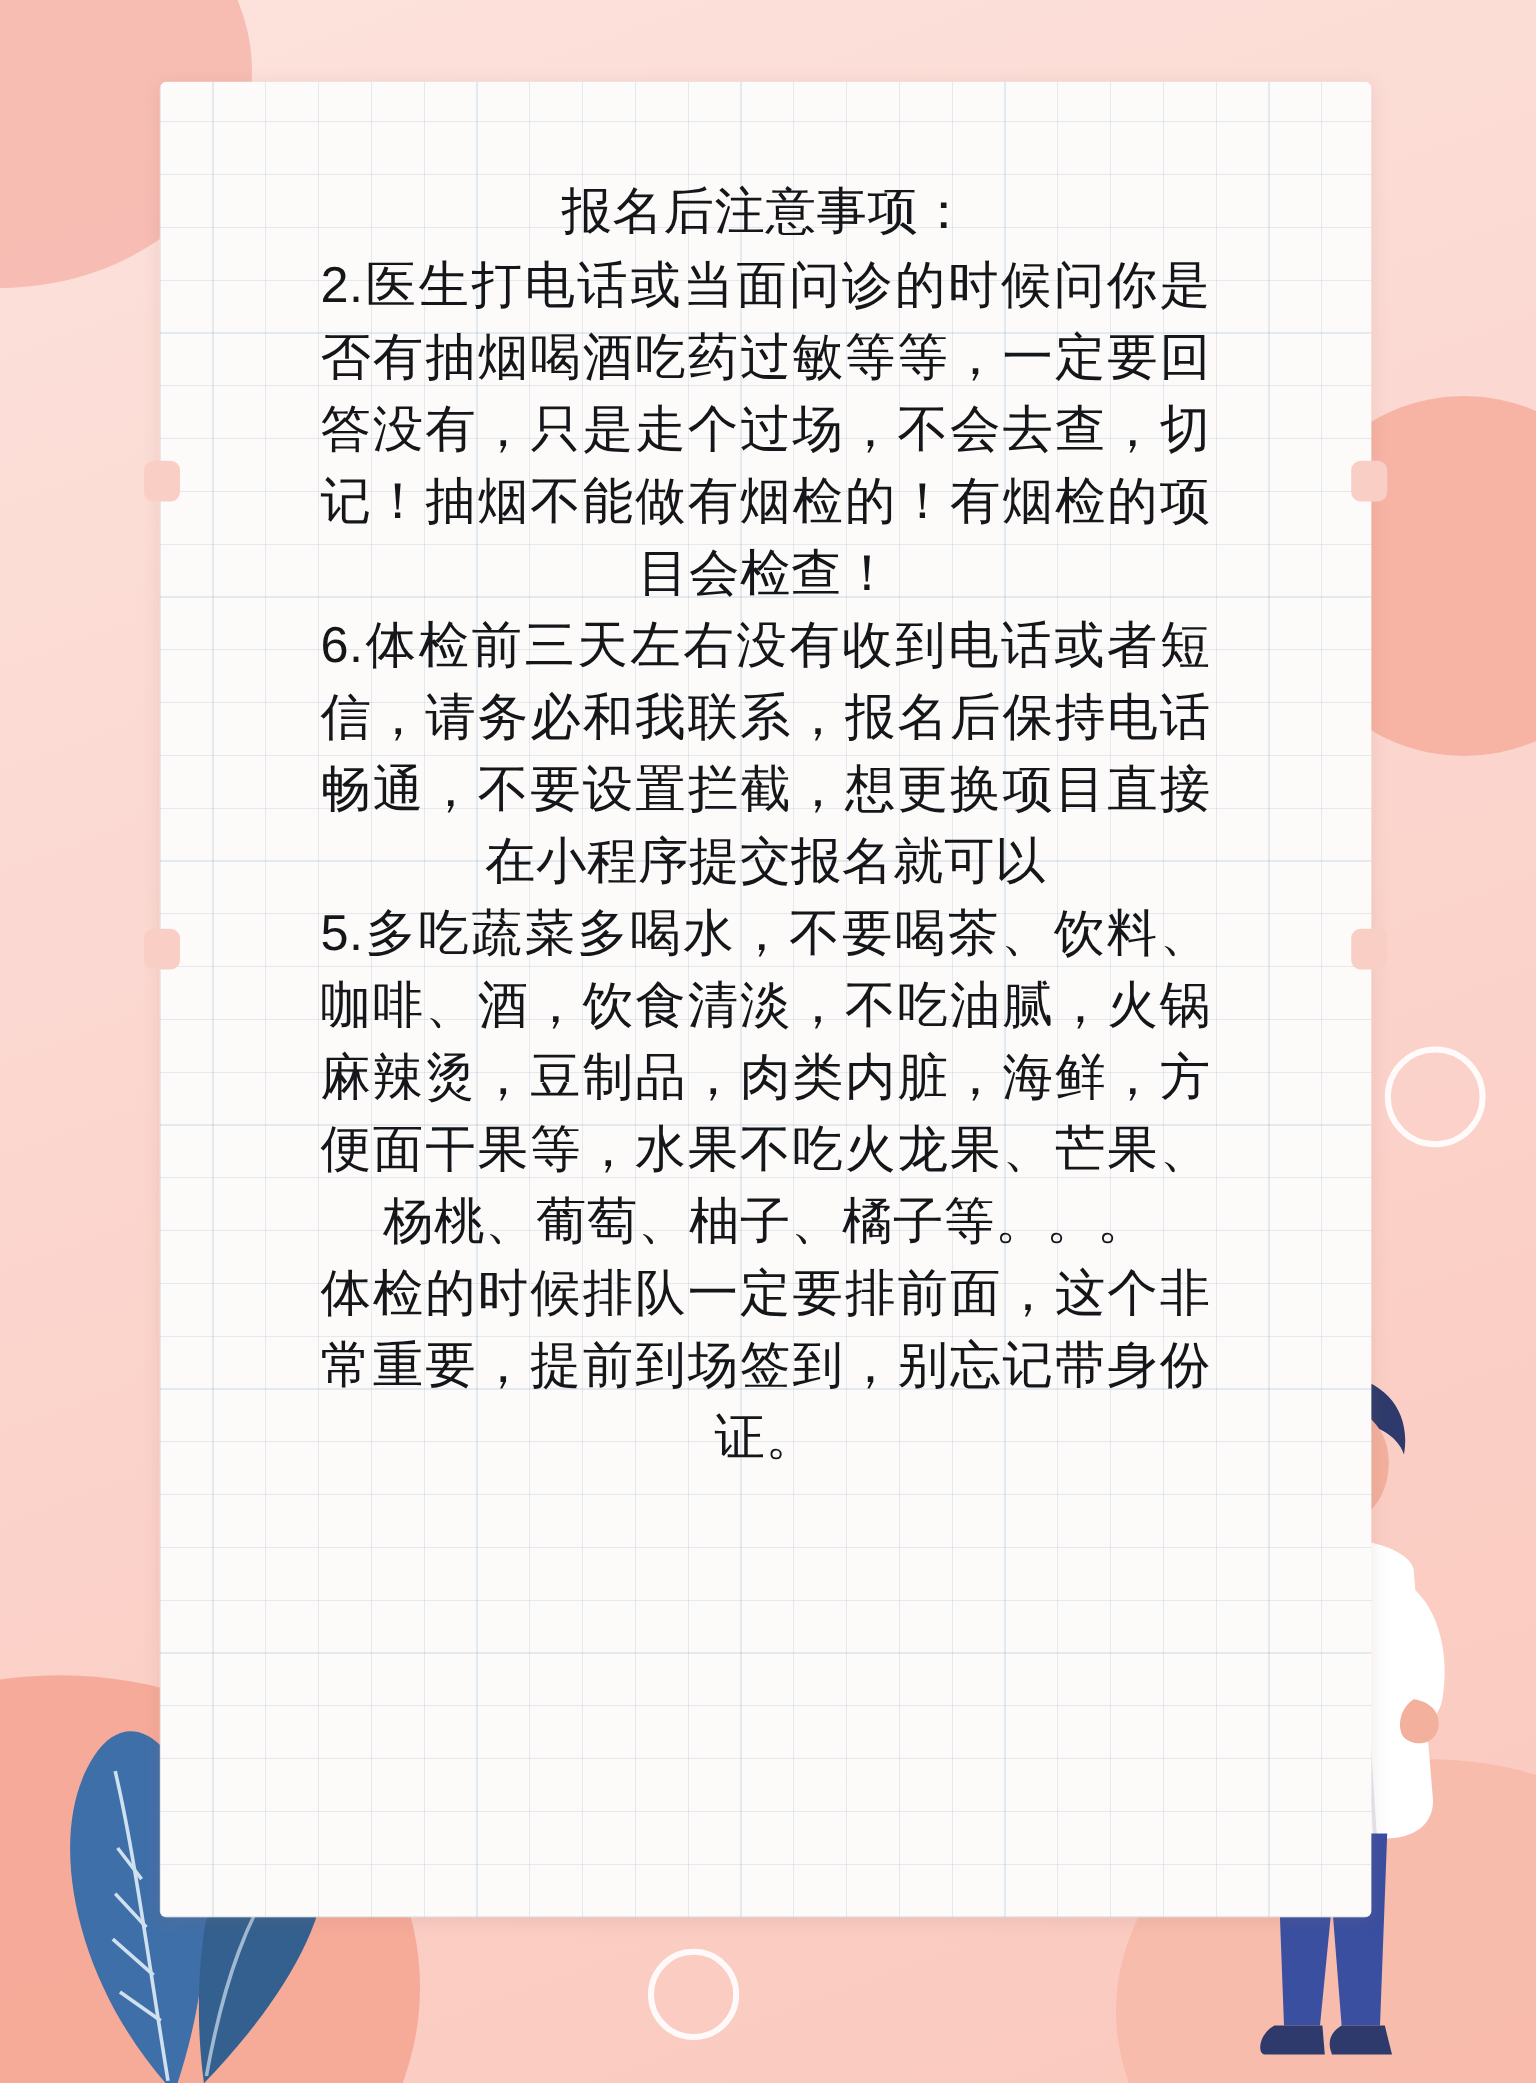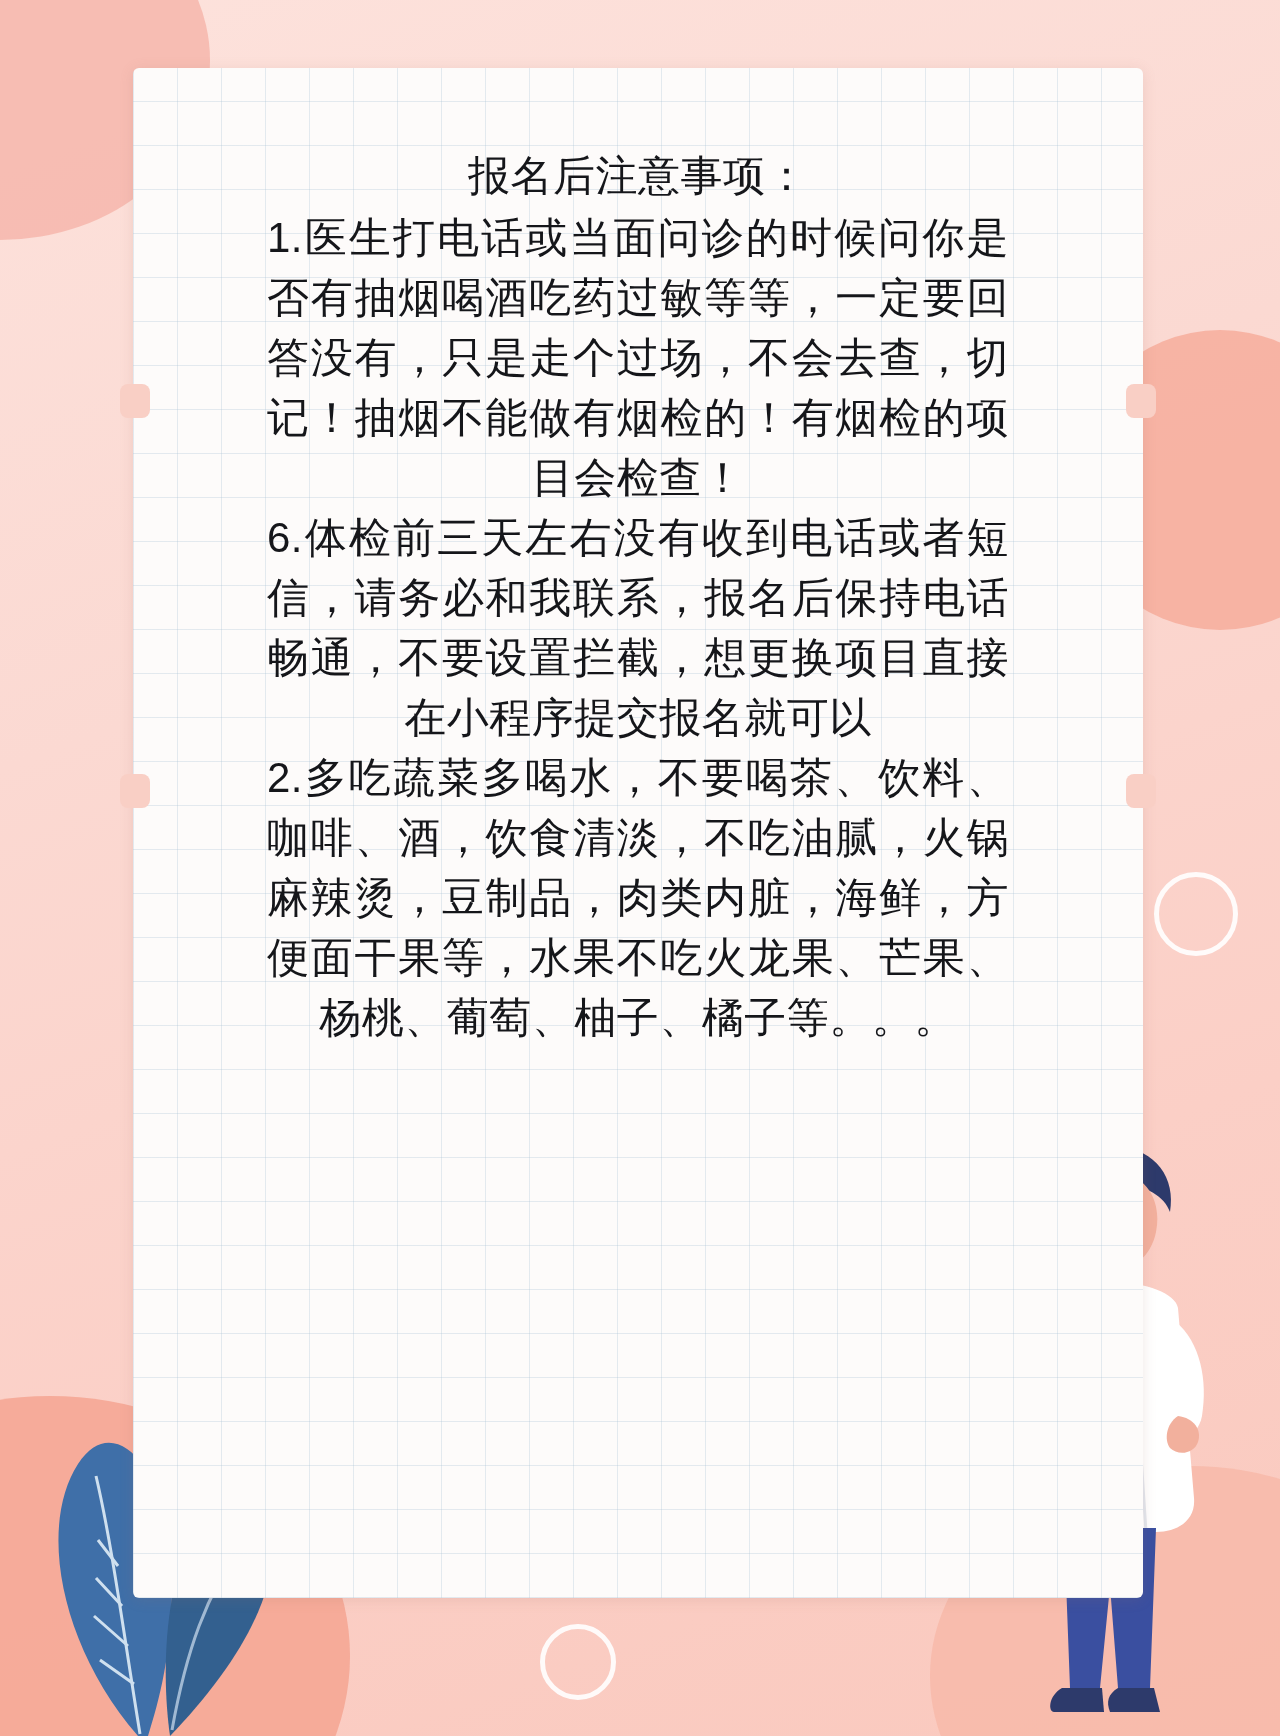--- a/index.html
+++ b/index.html
@@ -202,19 +202,20 @@
   </div>
 
   <div class="card">
     <div class="tab left t1"></div>
     <div class="tab left t2"></div>
     <div class="tab right t1"></div>
     <div class="tab right t2"></div>
 
     <div class="card-inner">
       <h1 class="note-title">报名后注意事项：</h1>
-      <p class="note-para">1.医生打电话或当面问诊的时候问你是否有抽烟喝酒吃药过敏等等，一定要回答没有，只是走个过场，不会去查，切记！抽烟不能做有烟检的！有烟检的项目会检查！</p>
+      <p class="note-para">2.医生打电话或当面问诊的时候问你是否有抽烟喝酒吃药过敏等等，一定要回答没有，只是走个过场，不会去查，切记！抽烟不能做有烟检的！有烟检的项目会检查！</p>
       <p class="note-para">6.体检前三天左右没有收到电话或者短信，请务必和我联系，报名后保持电话畅通，不要设置拦截，想更换项目直接在小程序提交报名就可以</p>
-      <p class="note-para">2.多吃蔬菜多喝水，不要喝茶、饮料、咖啡、酒，饮食清淡，不吃油腻，火锅麻辣烫，豆制品，肉类内脏，海鲜，方便面干果等，水果不吃火龙果、芒果、杨桃、葡萄、柚子、橘子等。。。</p>
+      <p class="note-para">5.多吃蔬菜多喝水，不要喝茶、饮料、咖啡、酒，饮食清淡，不吃油腻，火锅麻辣烫，豆制品，肉类内脏，海鲜，方便面干果等，水果不吃火龙果、芒果、杨桃、葡萄、柚子、橘子等。。。</p>
+      <p class="note-para">体检的时候排队一定要排前面，这个非常重要，提前到场签到，别忘记带身份证。</p>
     </div>
   </div>
 
 </div>
 
 </body></html>

